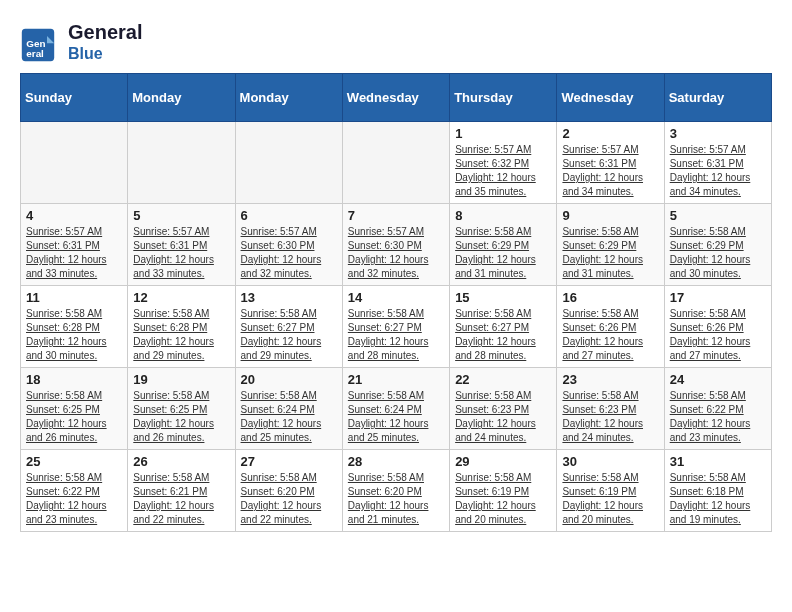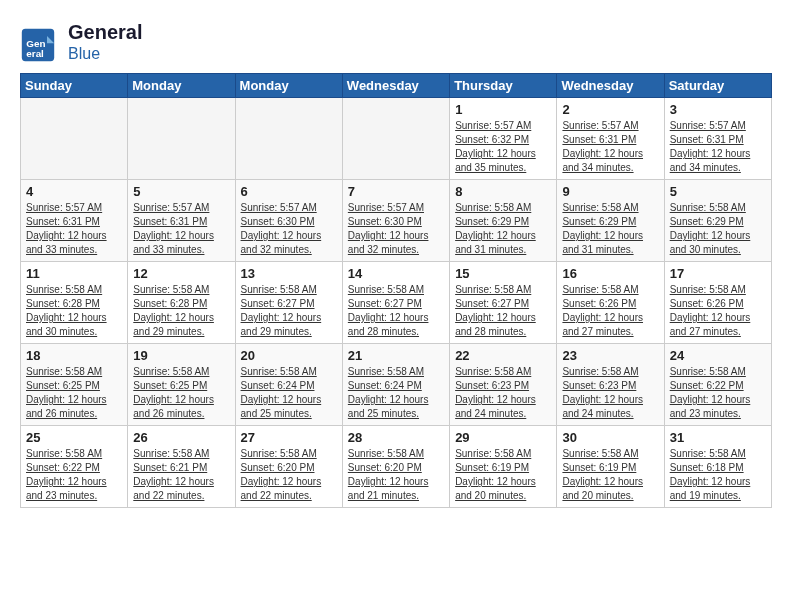--- a/index.html
+++ b/index.html
@@ -40,21 +40,21 @@
     table {
       width: 100%;
       border-collapse: collapse;
       table-layout: fixed;
     }
     thead tr th {
       background: #2563a8;
       color: #fff;
       font-size: 13px;
       font-weight: bold;
-      padding: 4px 4px;
+      padding: 16px 4px;
       text-align: left;
       border: 1px solid #1a4a8a;
     }
     tbody tr td {
       border: 1px solid #ccc;
       vertical-align: top;
       padding: 4px 5px;
       font-size: 10.5px;
       color: #222;
       height: 80px;
@@ -85,21 +85,21 @@
 <div class="header">
   <div class="logo">
     <svg class="logo-icon" viewBox="0 0 40 40">
       <rect x="2" y="2" width="36" height="36" rx="4" fill="#2563a8"></rect>
       <text x="7" y="22" font-size="11" font-weight="bold" fill="white" font-family="Arial">Gen</text>
       <text x="7" y="33" font-size="11" font-weight="bold" fill="white" font-family="Arial">eral</text>
       <polygon points="30,10 38,18 30,18" fill="#7ab3e0"></polygon>
     </svg>
     <div>
       <div style="font-size:20px;font-weight:bold;color:#1a1a2e;line-height:1.2;">General</div>
-      <div style="font-size:16px;font-weight:normal;color:#2563a8;line-height:1.2;">Blue</div>
+      <div style="font-size:16px;font-weight:bold;color:#2563a8;line-height:1.2;">Blue</div>
     </div>
   </div>
   <div class="title-block">
     <div class="month-year"></div>
     <div class="location"></div>
   </div>
 </div>
 
 <table>
   <thead>

